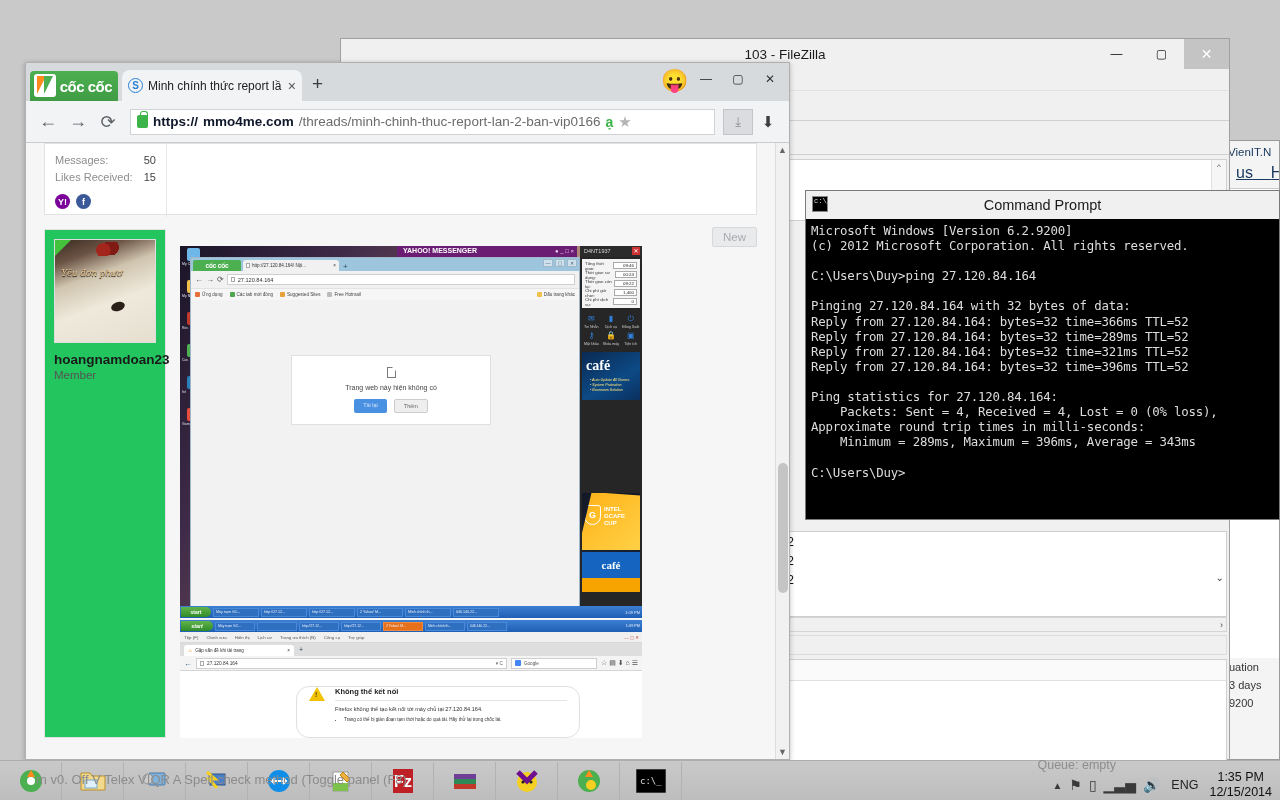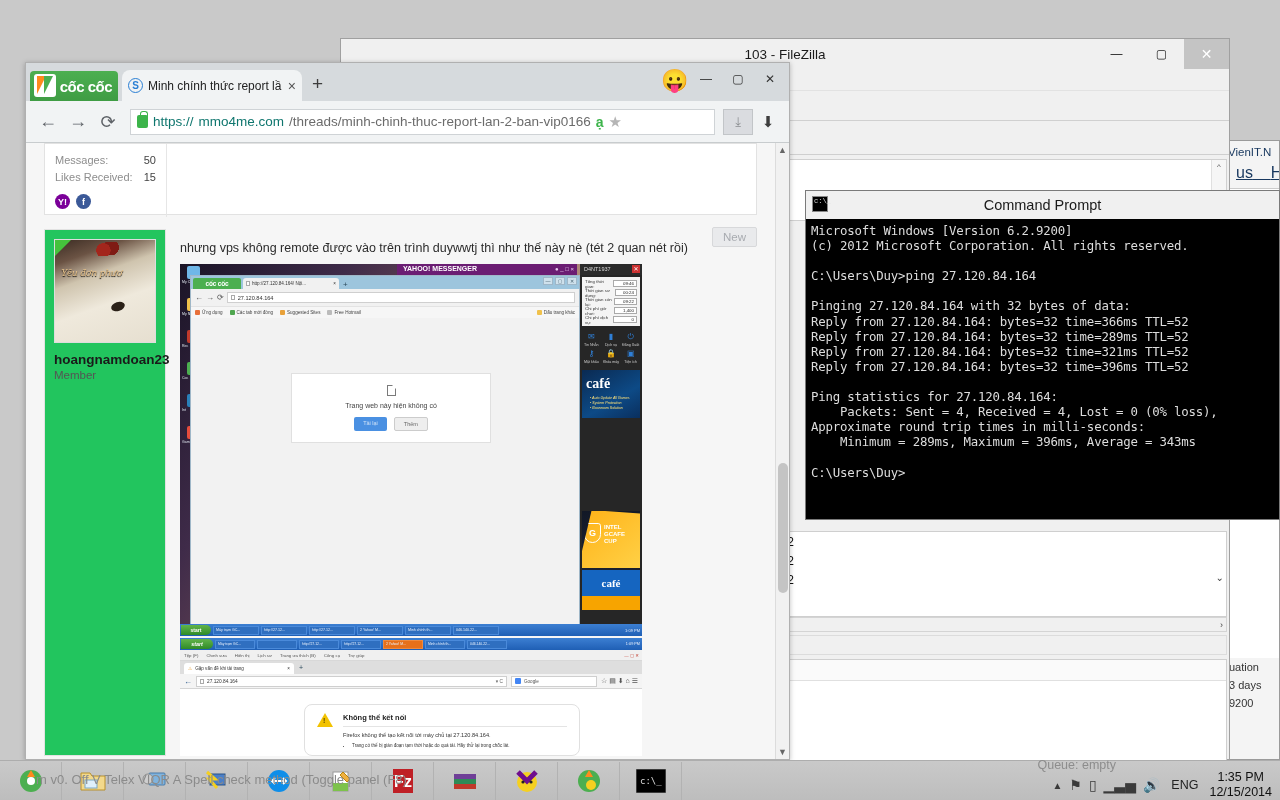--- a/index.html
+++ b/index.html
@@ -86,21 +86,21 @@
   .navbtn { width:28px;height:28px;display:flex;align-items:center;justify-content:center;
             font-size:18px;color:#5f6368; }
   .omnibox {
     flex:1; height:26px; background:#fff; border:1px solid #cfd3d6; margin:0 6px;
     display:flex; align-items:center; padding:0 6px; gap:5px; font-size:13.5px;
     overflow:hidden; white-space:nowrap;
   }
   .lockicon{ width:11px;height:13px;background:#3cb44a;border-radius:2px;position:relative;flex:0 0 auto;}
   .lockicon::before{content:"";position:absolute;left:2.5px;top:-4px;width:6px;height:6px;
                     border:1.6px solid #3cb44a;border-bottom:none;border-radius:3px 3px 0 0;}
-  .url-host{color:#0f766e;}
+  .url-host{color:#0f172a;font-weight:bold;}
   .url-rest{color:#6b6b6b;}
   .omni-a{ color:#3cb44a; font-weight:bold; font-size:14px; }
   .omni-star{ color:#b5b5b5; font-size:15px; }
   .dlbtn { width:30px;height:26px;background:#dadce0;border:1px solid #c2c5c8;
            display:flex;align-items:center;justify-content:center;color:#8b8e91;font-size:13px;}
   .dlbtn2{ width:26px;height:26px;display:flex;align-items:center;justify-content:center;
            color:#3d3d3d;font-size:15px;}
 
   #browser .content {
     position:absolute; top:80px; left:0; right:0; bottom:0;
@@ -265,21 +265,21 @@
   .shot2 .fftab{height:11px;width:110px;background:#fff;border-radius:3px 3px 0 0;
       font-size:4.6px;color:#333;display:flex;align-items:center;gap:3px;padding:0 4px;}
   .shot2 .ffnav{height:15px;background:#f4f4f4;display:flex;align-items:center;gap:4px;padding:0 4px;
       border-bottom:1px solid #d5d5d5;}
   .shot2 .ffurl{flex:1;height:11px;background:#fff;border:1px solid #cfcfcf;font-size:4.8px;
       color:#333;display:flex;align-items:center;gap:3px;padding:0 3px;}
   .shot2 .ffsearch{width:86px;height:11px;background:#fff;border:1px solid #cfcfcf;font-size:4.6px;
       color:#555;display:flex;align-items:center;gap:3px;padding:0 3px;}
   .shot2 .ffpage{position:absolute;left:0;right:0;top:51px;bottom:0;background:#fff;}
   .ffcard{position:absolute;left:116px;right:62px;top:15px;bottom:0;background:#fff;
-      border:1px solid #e0e0e0;border-radius:8px;padding:8px 12px;display:flex;gap:10px;margin-left:8px;}
+      border:1px solid #e0e0e0;border-radius:13px;padding:0 12px;display:flex;gap:10px;}
   .ffcard .warn{width:16px;height:14px;background:#f2c200;clip-path:polygon(50% 0,100% 100%,0 100%);
       position:relative;flex:0 0 auto;}
   .ffcard .warn::after{content:"!";position:absolute;left:6px;top:4px;color:#5a4500;font-size:7px;font-weight:bold;}
   .ffcard h4{font-size:7.5px;color:#222;border-bottom:1px solid #e4e4e4;padding-bottom:4px;}
   .ffcard p{font-size:5.6px;color:#333;margin-top:5px;}
   .ffcard li{font-size:4.6px;color:#333;margin-top:5px;margin-left:9px;}
 
   
   #filezilla{
     position:absolute; left:340px; top:38px; width:890px; height:722px;
@@ -549,21 +549,20 @@
                 <span class="flower"></span>
                 <span class="bug"></span>
               </div>
             </div>
             <div class="uname">hoangnamdoan23</div>
             <div class="urole">Member</div>
           </div>
 
           <div class="post-body">
             <div class="new-badge">New</div>
-            <div class="post-text">nhưng vps không remote được vào trên trình duywwtj thì như thế này nè (tét 2 quan nét rồi)</div>
 
             <div class="shot1">
               <div class="wallpaper"></div>
               <div class="desktopicons">
                 <div class="dicon">
                     <i style="background:#6fb7e8"></i>
                     <s>My C</s>
                   </div>
                 <div class="dicon">
                     <i style="background:#f0c14b"></i>

